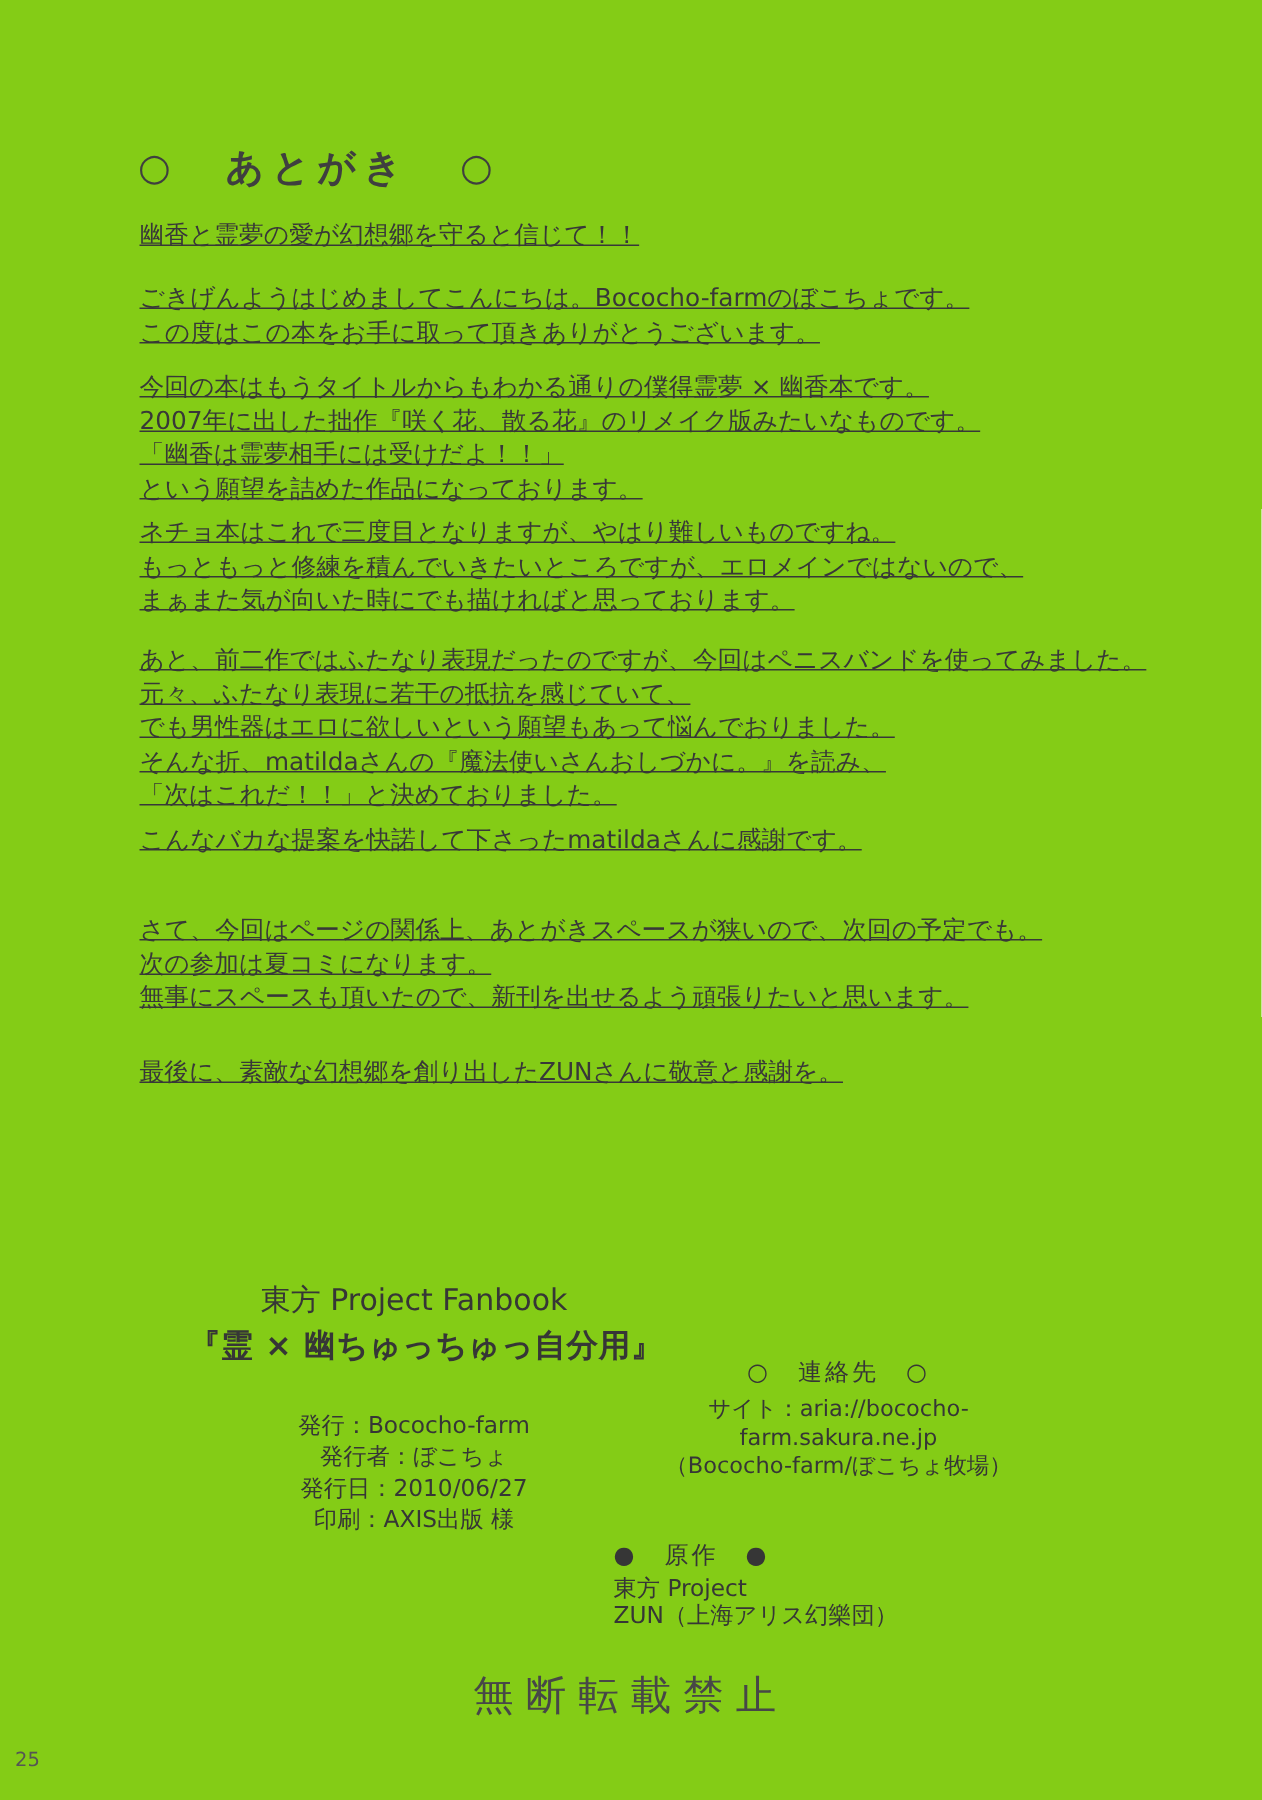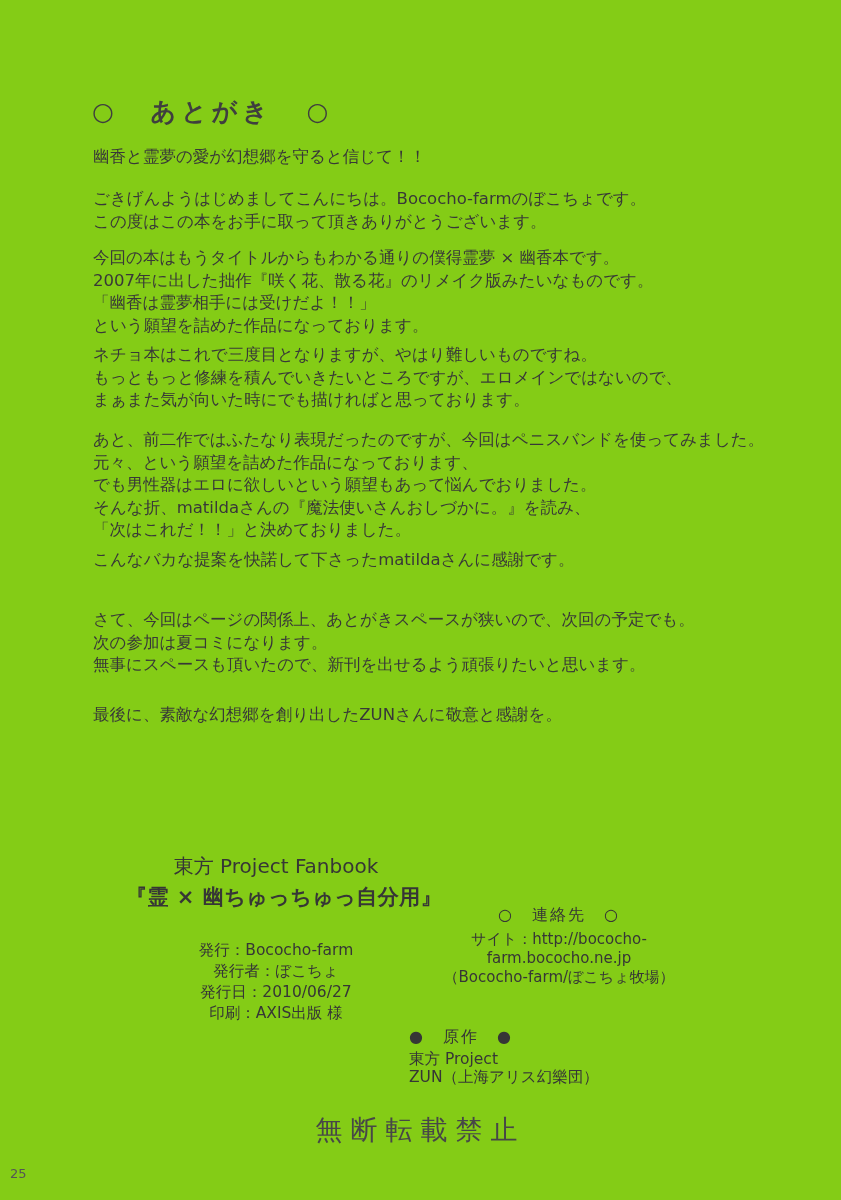--- a/index.html
+++ b/index.html
@@ -25,21 +25,21 @@
   .afterword-title .title-text { font-weight: 700; margin: 0 22px; letter-spacing: 5px; }
   .para {
     position: absolute;
     left: 93px;
     width: 700px;
     font-size: 16.5px;
     line-height: 22.5px;
     white-space: nowrap;
     color: #383838;
   }
-  .para .line { height: 22.5px; }
+  .para .line { height: 22.5px; text-decoration: underline; }
   .colophon-left {
     position: absolute;
     left: 126px;
     width: 300px;
     text-align: center;
     color: #363636;
   }
   .series-label { font-size: 20px; }
   .book-title { font-size: 21px; font-weight: 700; margin-top: 3px; white-space: nowrap; letter-spacing: 0.5px; }
   .publication {
@@ -120,21 +120,21 @@
   </div>
 
   <div class="para" style="top:344px">
     <div class="line">ネチョ本はこれで三度目となりますが、やはり難しいものですね。</div>
     <div class="line">もっともっと修練を積んでいきたいところですが、エロメインではないので、</div>
     <div class="line">まぁまた気が向いた時にでも描ければと思っております。</div>
   </div>
 
   <div class="para" style="top:429px">
     <div class="line">あと、前二作ではふたなり表現だったのですが、今回はペニスバンドを使ってみました。</div>
-    <div class="line">元々、という願望を詰めた作品になっております、</div>
+    <div class="line">元々、ふたなり表現に若干の抵抗を感じていて、</div>
     <div class="line">でも男性器はエロに欲しいという願望もあって悩んでおりました。</div>
     <div class="line">そんな折、matildaさんの『魔法使いさんおしづかに。』を読み、</div>
     <div class="line">「次はこれだ！！」と決めておりました。</div>
   </div>
 
   <div class="para" style="top:549px">
     <div class="line">こんなバカな提案を快諾して下さったmatildaさんに感謝です。</div>
   </div>
 
   <div class="para" style="top:609px">
@@ -154,21 +154,21 @@
 
   <div class="publication">
     <div>発行：Bococho-farm</div>
     <div>発行者：ぼこちょ</div>
     <div>発行日：2010/06/27</div>
     <div>印刷：AXIS出版 様</div>
   </div>
 
   <div class="contact-block">
     <div class="heading">○　連絡先　○</div>
-    <div>サイト：http://bococho-farm.bococho.ne.jp</div>
+    <div>サイト：aria://bococho-farm.sakura.ne.jp</div>
     <div>（Bococho-farm/ぼこちょ牧場）</div>
   </div>
 
   <div class="original-block">
     <div class="heading">●　原作　●</div>
     <div>東方 Project</div>
     <div>ZUN（上海アリス幻樂団）</div>
   </div>
 
   <div class="notice">無断転載禁止</div>

